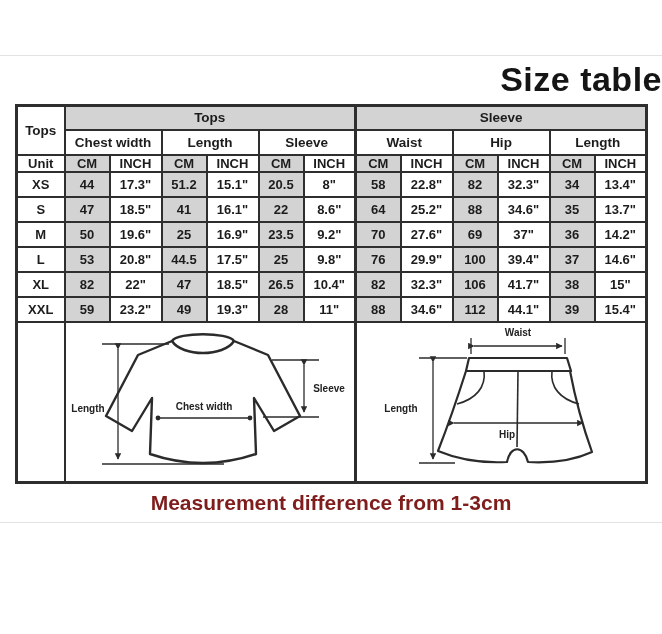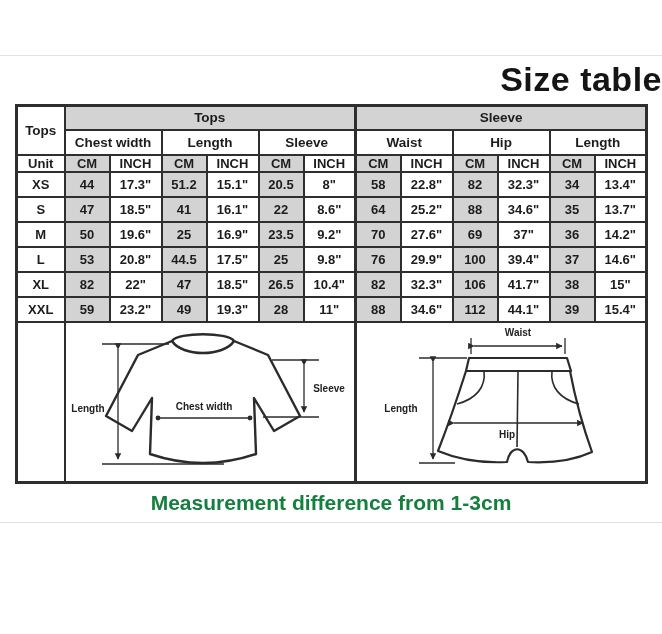--- a/index.html
+++ b/index.html
@@ -15,21 +15,21 @@
   td { border:2px solid #2e2e2e; text-align:center; vertical-align:middle;
     font-weight:bold; font-size:13px; color:#1c1c1c; overflow:hidden; white-space:nowrap; }
   tr.group-row td { height:24px; font-size:13.5px; }
   tr.sub-row td { height:25px; font-size:13.5px; }
   tr.unit-row td { height:14px; }
   tr.data-row td { height:25px; }
   td.gray { background:#d3d3d3;margin-left:47px; }
   td.thickL { border-left:3px solid #2e2e2e; }
   tr.diagram-row td { height:158px; padding:0; background:#fff; }
   .footer { width:632px; margin:7px 0 0 15px; text-align:center;
-    font-size:21px; font-weight:bold; color:#15803d; }
+    font-size:21px; font-weight:bold; color:#7f1d1d; }
   svg text { font-family:"Liberation Sans", sans-serif; font-weight:bold;
     font-size:10px; fill:#222; }
   svg { display:block; }
 </style>
 </head>
 <body>
 
 <div class="page">
   <div class="panel">
     <div class="title">Size table</div>

